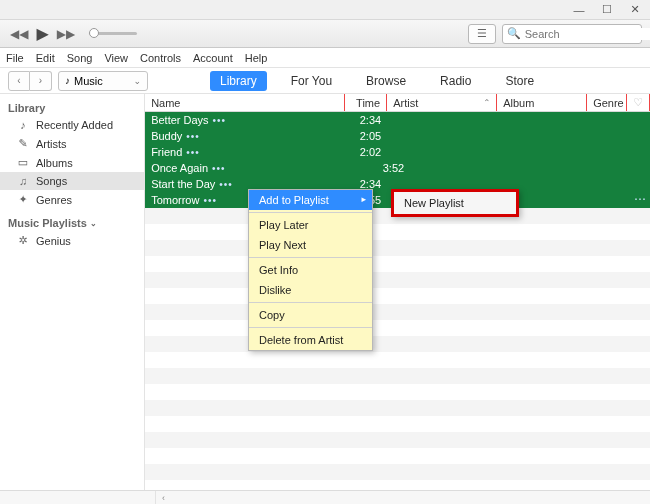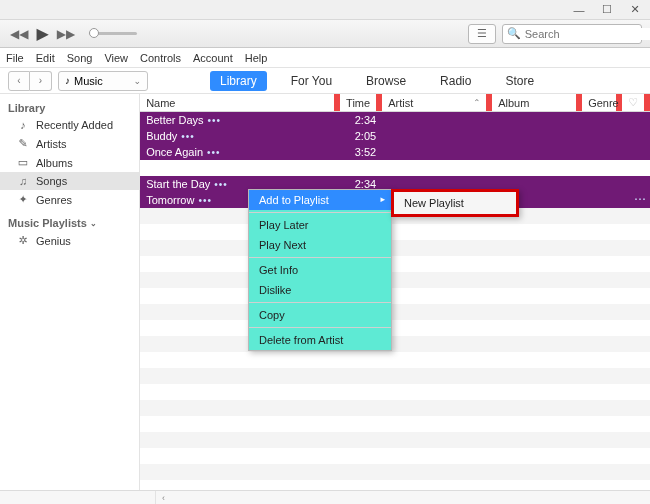--- a/index.html
+++ b/index.html
@@ -39,41 +39,41 @@
 .main { display: flex; height: calc(504px - 20px - 28px - 20px - 26px - 14px); }
 .sidebar { width: 156px; border-right: 1px solid #e3e3e3; padding-top: 4px; font-size: 11px; color: #333; }
 .sb-head { padding: 4px 8px 2px; font-weight: 600; color: #666; font-size: 11px; }
 .sb-item { padding: 3px 8px 3px 16px; display: flex; align-items: center; gap: 6px; }
 .sb-item.selected { background: #e4e4e4; }
 .sb-icon { width: 14px; text-align: center; color: #666; font-size: 11px; }
 .sb-head2 { padding: 8px 8px 2px; font-weight: 600; color: #666; font-size: 11px; display: flex; align-items: center; gap: 3px; }
 
 .tracks-area { flex: 1; display: flex; flex-direction: column; position: relative; }
 .col-head { display: flex; height: 18px; border-bottom: 1px solid #d8d8d8; font-size: 11px; color: #333; background: #fff; }
-.col { padding: 2px 6px; border-right: 6px solid #ef4444; display: flex; align-items: center; }
+.col { padding: 2px 6px; border-right: 1px solid #ef4444; display: flex; align-items: center; }
 .col.name { width: 200px; }
 .col.time { width: 42px; justify-content: flex-end; }
 .col.artist { width: 110px; gap: 0; justify-content: center; }
 .col.album { width: 90px; }
 .col.genre { width: 40px; }
 .col.heart { flex: 1; justify-content: flex-end; color: #bbb; }
 .sort-ind { font-size: 8px; color: #666; margin-left: auto; }
 
 .rows { position: relative; flex: 1; overflow: hidden; }
 .stripe { height: 16px; }
 .stripe.odd { background: #f4f4f4; }
 .stripe.even { background: #fff; }
-.track-row { position: absolute; left: 0; right: 0; height: 16px; background: #701a75; color: #fff; display: flex; font-size: 11px; }
+.track-row { position: absolute; left: 0; right: 0; height: 16px; background: #15803d; color: #fff; display: flex; font-size: 11px; }
 .track-row .cell { padding: 1px 6px; display: flex; align-items: center; }
 .cell.name { width: 200px; gap: 4px; }
 .cell.time { width: 42px; justify-content: flex-end; }
 .dots { color: #cfe3ff; font-size: 10px; letter-spacing: 1px; }
 .row-more { position: absolute; right: 4px; color: #cfe3ff; font-size: 12px; }
 
-.context-menu { position: absolute; left: 248px; top: 189px; width: 144px; background: #5eead4; border: 1px solid #b8b8b8; box-shadow: 2px 2px 6px rgba(0,0,0,0.25); font-size: 11px; z-index: 10; }
+.context-menu { position: absolute; left: 248px; top: 189px; width: 125px; background: #fef9c3; border: 1px solid #b8b8b8; box-shadow: 2px 2px 6px rgba(0,0,0,0.25); font-size: 11px; z-index: 10; }
 .cm-item { padding: 4px 10px; color: #222; position: relative; }
 .cm-item.sel { background: #2f8cff; color: #fff; }
 .cm-item .arrow { position: absolute; right: 6px; font-size: 9px; }
 .cm-sep { height: 1px; background: #d0d0d0; margin: 2px 0; }
 
 .submenu { position: absolute; left: 391px; top: 189px; width: 128px; background: #f6f6f6; border: 3px solid #d40000; box-shadow: 2px 2px 6px rgba(0,0,0,0.25); font-size: 11px; z-index: 11; }
 .submenu .cm-item { padding: 5px 10px; }
 
 .statusbar { height: 14px; border-top: 1px solid #dcdcdc; background: #f7f7f7; display: flex; align-items: center; }
 .sb-scroll-left { width: 156px; border-right: 1px solid #e3e3e3; height: 100%; }
@@ -222,21 +222,21 @@
           </div>
           <div class="cell time">2:05</div>
         </div>
         <div class="track-row" style="top: 32px;">
           <div class="cell name">
             <span>Friend</span> 
             <span class="dots">•••</span>
           </div>
           <div class="cell time">2:02</div>
         </div>
-        <div class="track-row" style="top: 32px;">
+        <div class="track-row" style="top: 48px; gap: 23px;">
           <div class="cell name">
             <span>Once Again</span> 
             <span class="dots">•••</span>
           </div>
           <div class="cell time">3:52</div>
         </div>
         <div class="track-row" style="top: 64px;">
           <div class="cell name">
             <span>Start the Day</span> 
             <span class="dots">•••</span>

